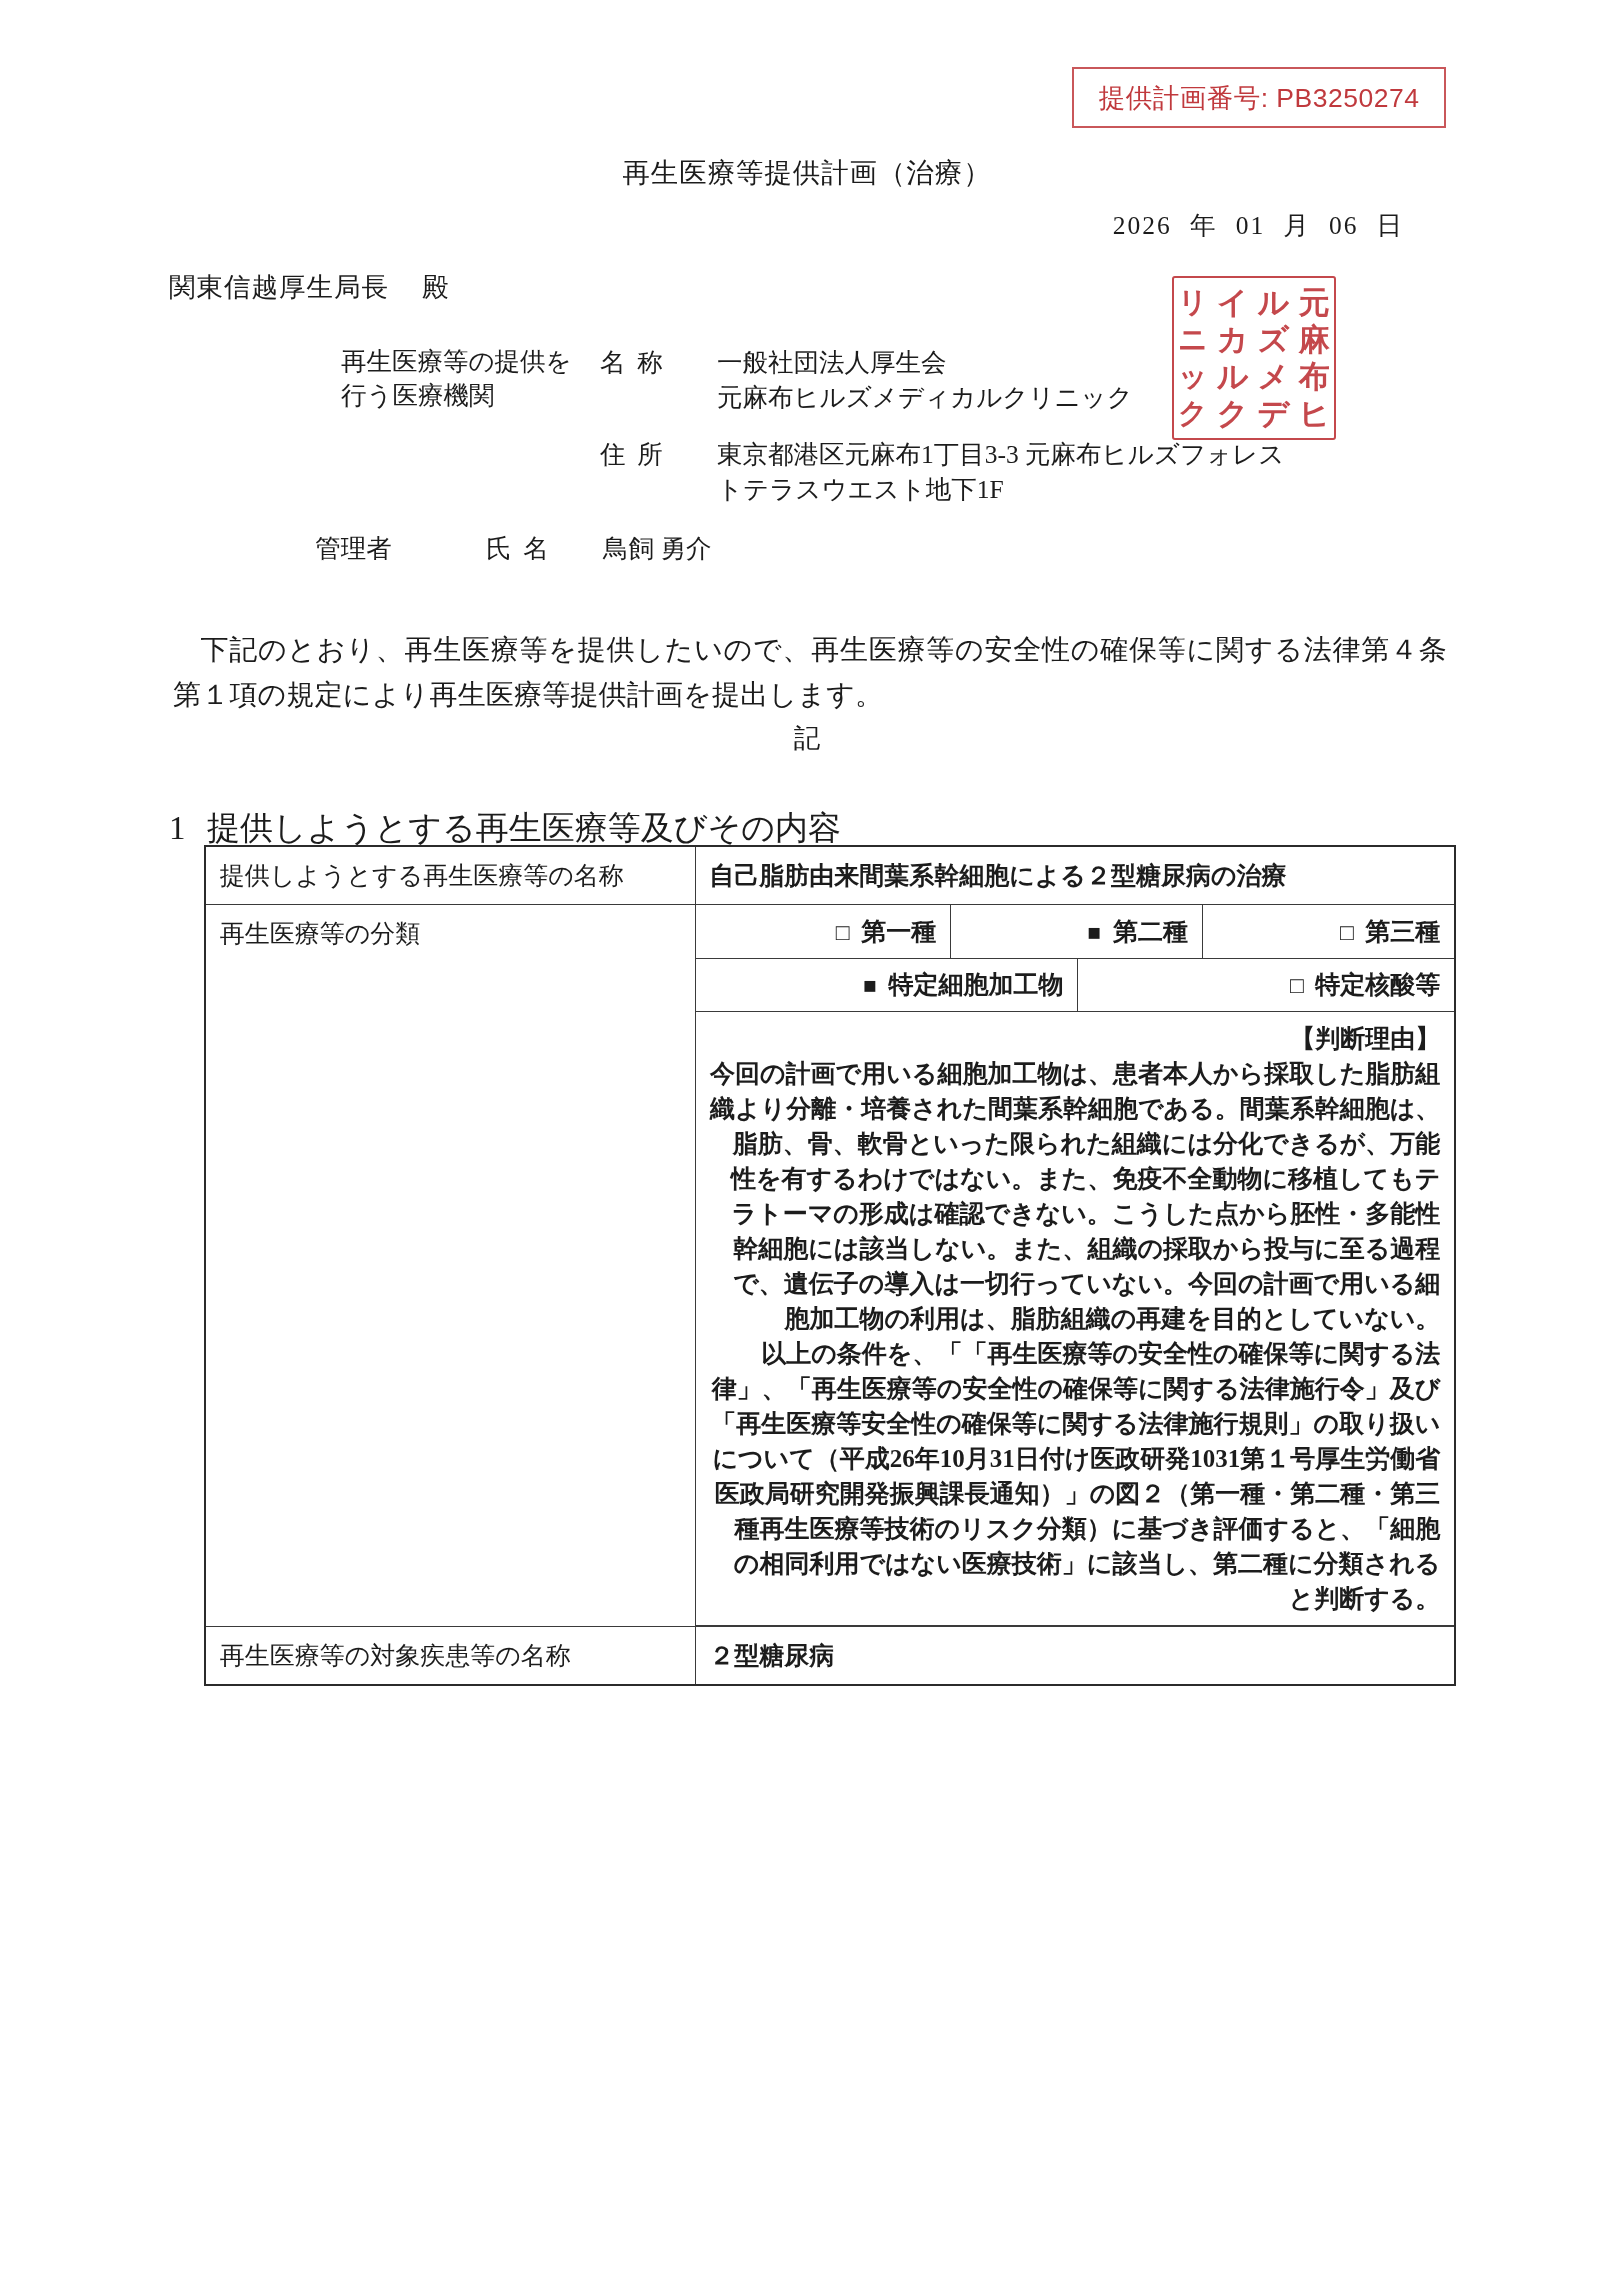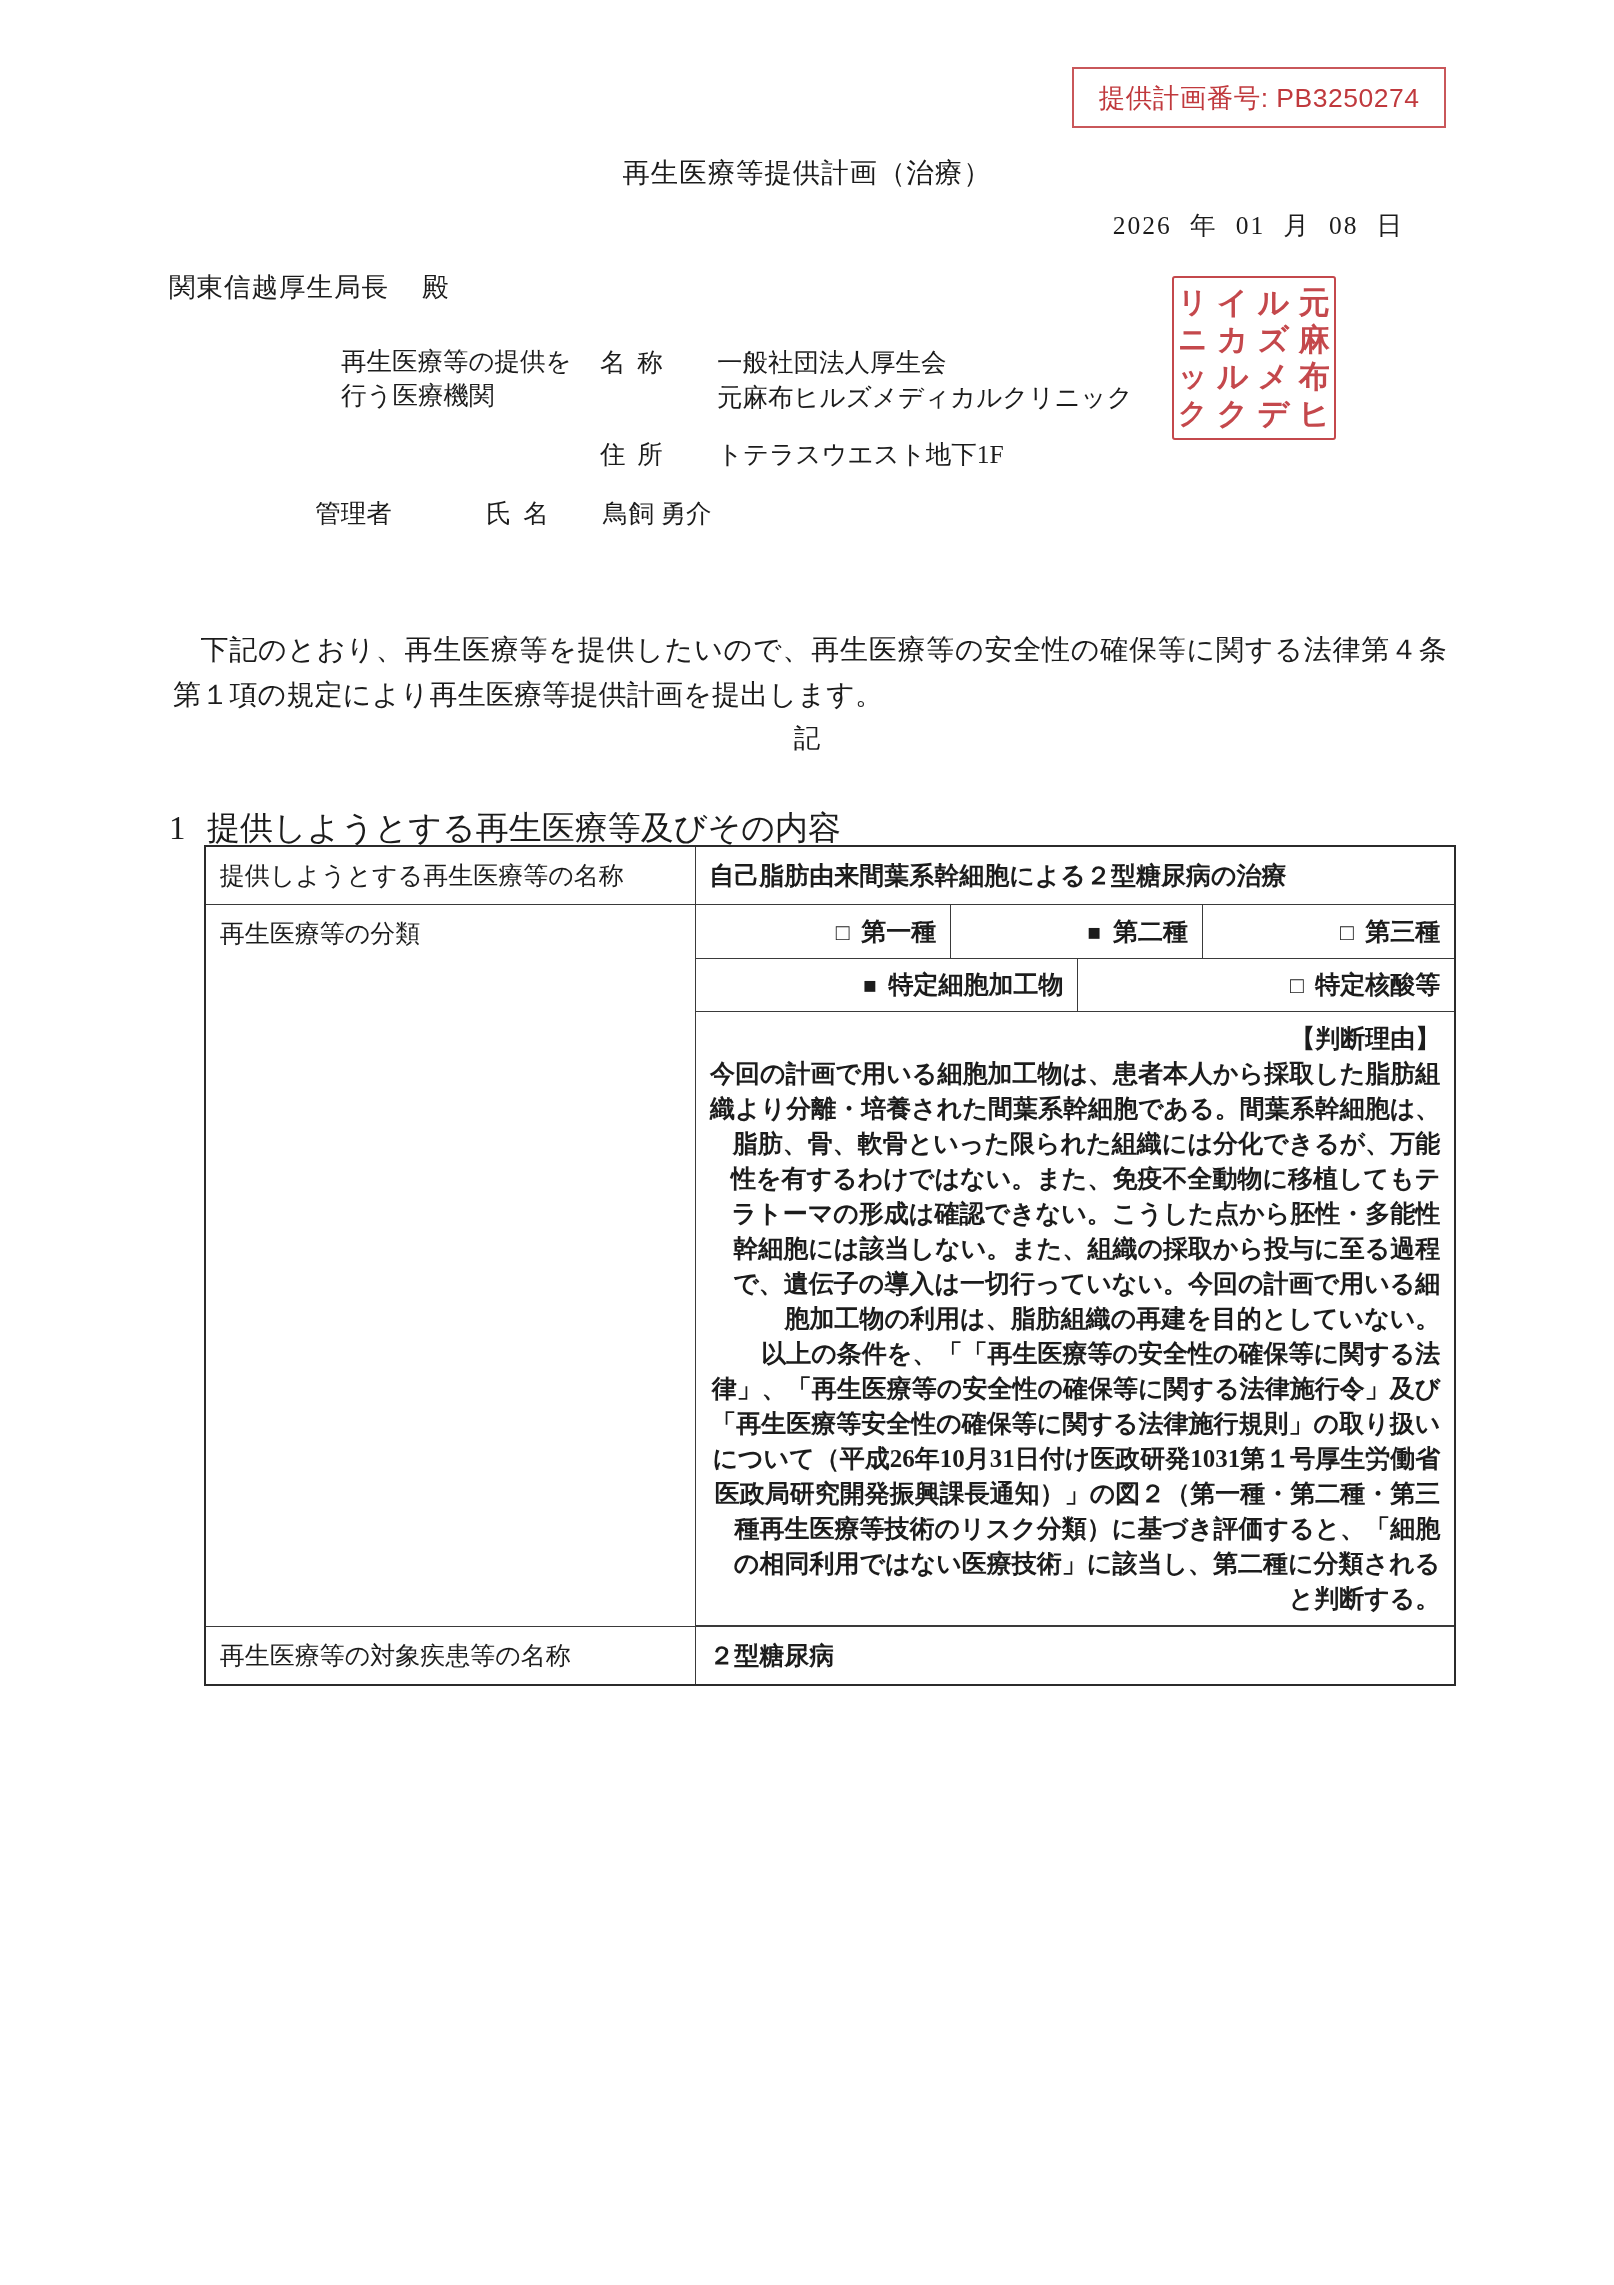--- a/index.html
+++ b/index.html
@@ -241,21 +241,21 @@
     <span>提供計画番号: PB3250274</span>
   </div>
 
   <div class="doc-title">再生医療等提供計画（治療）</div>
 
   <div class="doc-date">
     <span>2026</span>
     <span>年</span>
     <span>01</span>
     <span>月</span>
-    <span>08</span>
+    <span>06</span>
     <span>日</span>
   </div>
 
   <div class="addressee">
     <span>関東信越厚生局長</span><span class="honorific">殿</span>
   </div>
 
   <div class="inst-block">
 
     <div class="inst-row row-name">
@@ -267,20 +267,21 @@
       <div class="inst-val">
         <div>一般社団法人厚生会</div>
         <div>元麻布ヒルズメディカルクリニック</div>
       </div>
     </div>
 
     <div class="inst-row row-addr">
       <div class="inst-side"></div>
       <div class="inst-key">住所</div>
       <div class="inst-val">
+        <div>東京都港区元麻布1丁目3-3 元麻布ヒルズフォレス</div>
         <div>トテラスウエスト地下1F</div>
       </div>
     </div>
 
     <div class="inst-row row-mgr">
       <div class="mgr-label">管理者</div>
       <div class="inst-key">氏名</div>
       <div class="inst-val">
         <div>鳥飼 勇介</div>
       </div>

